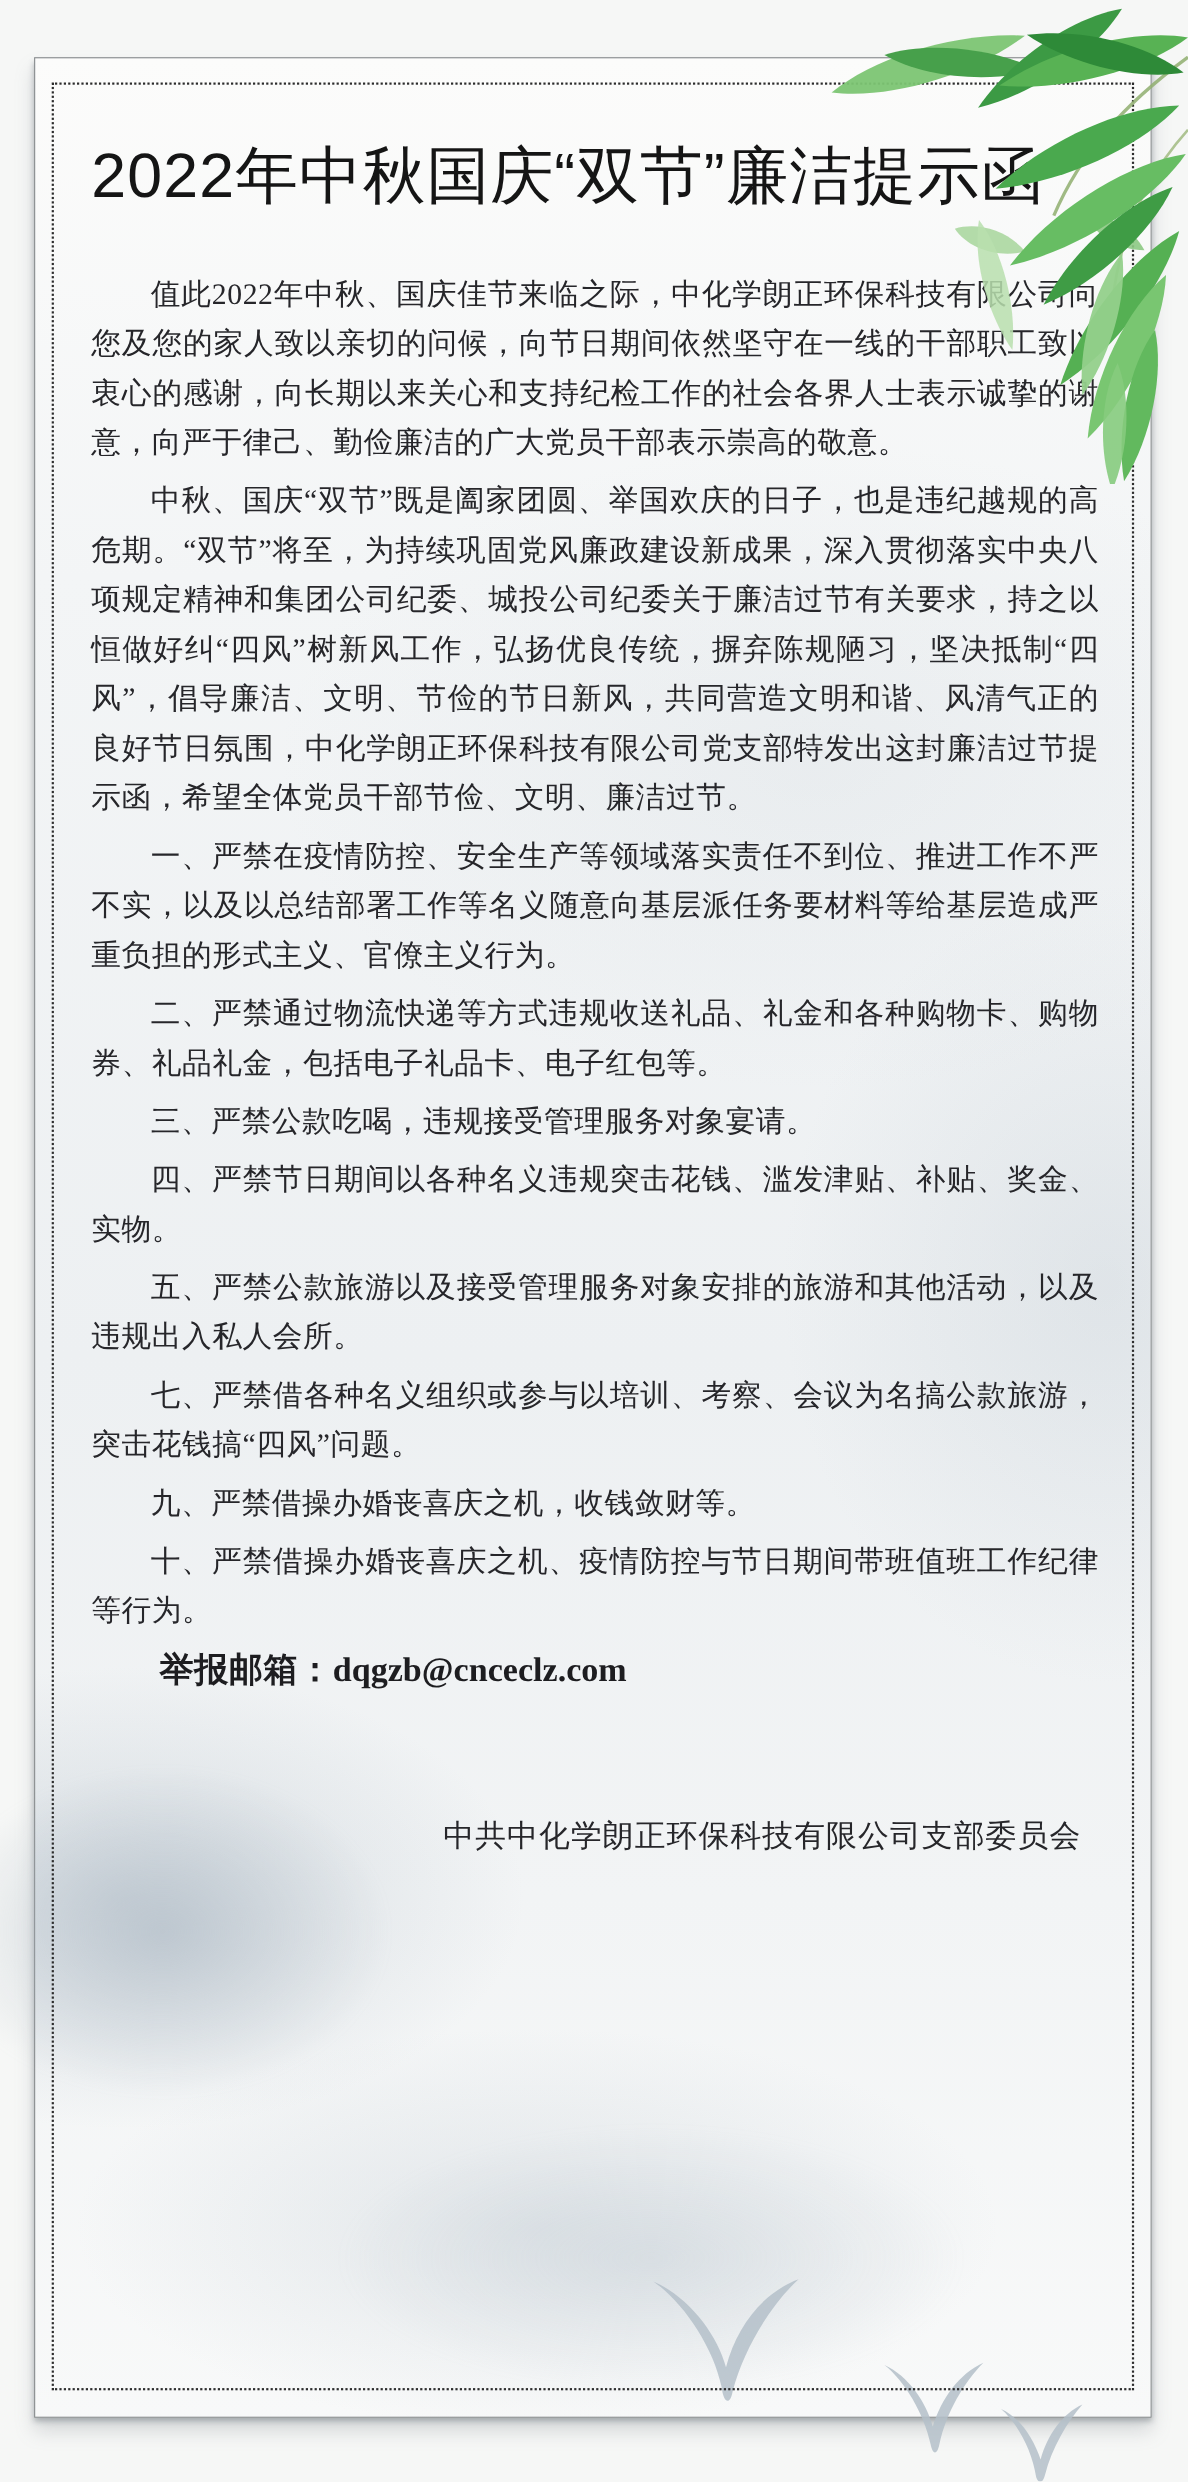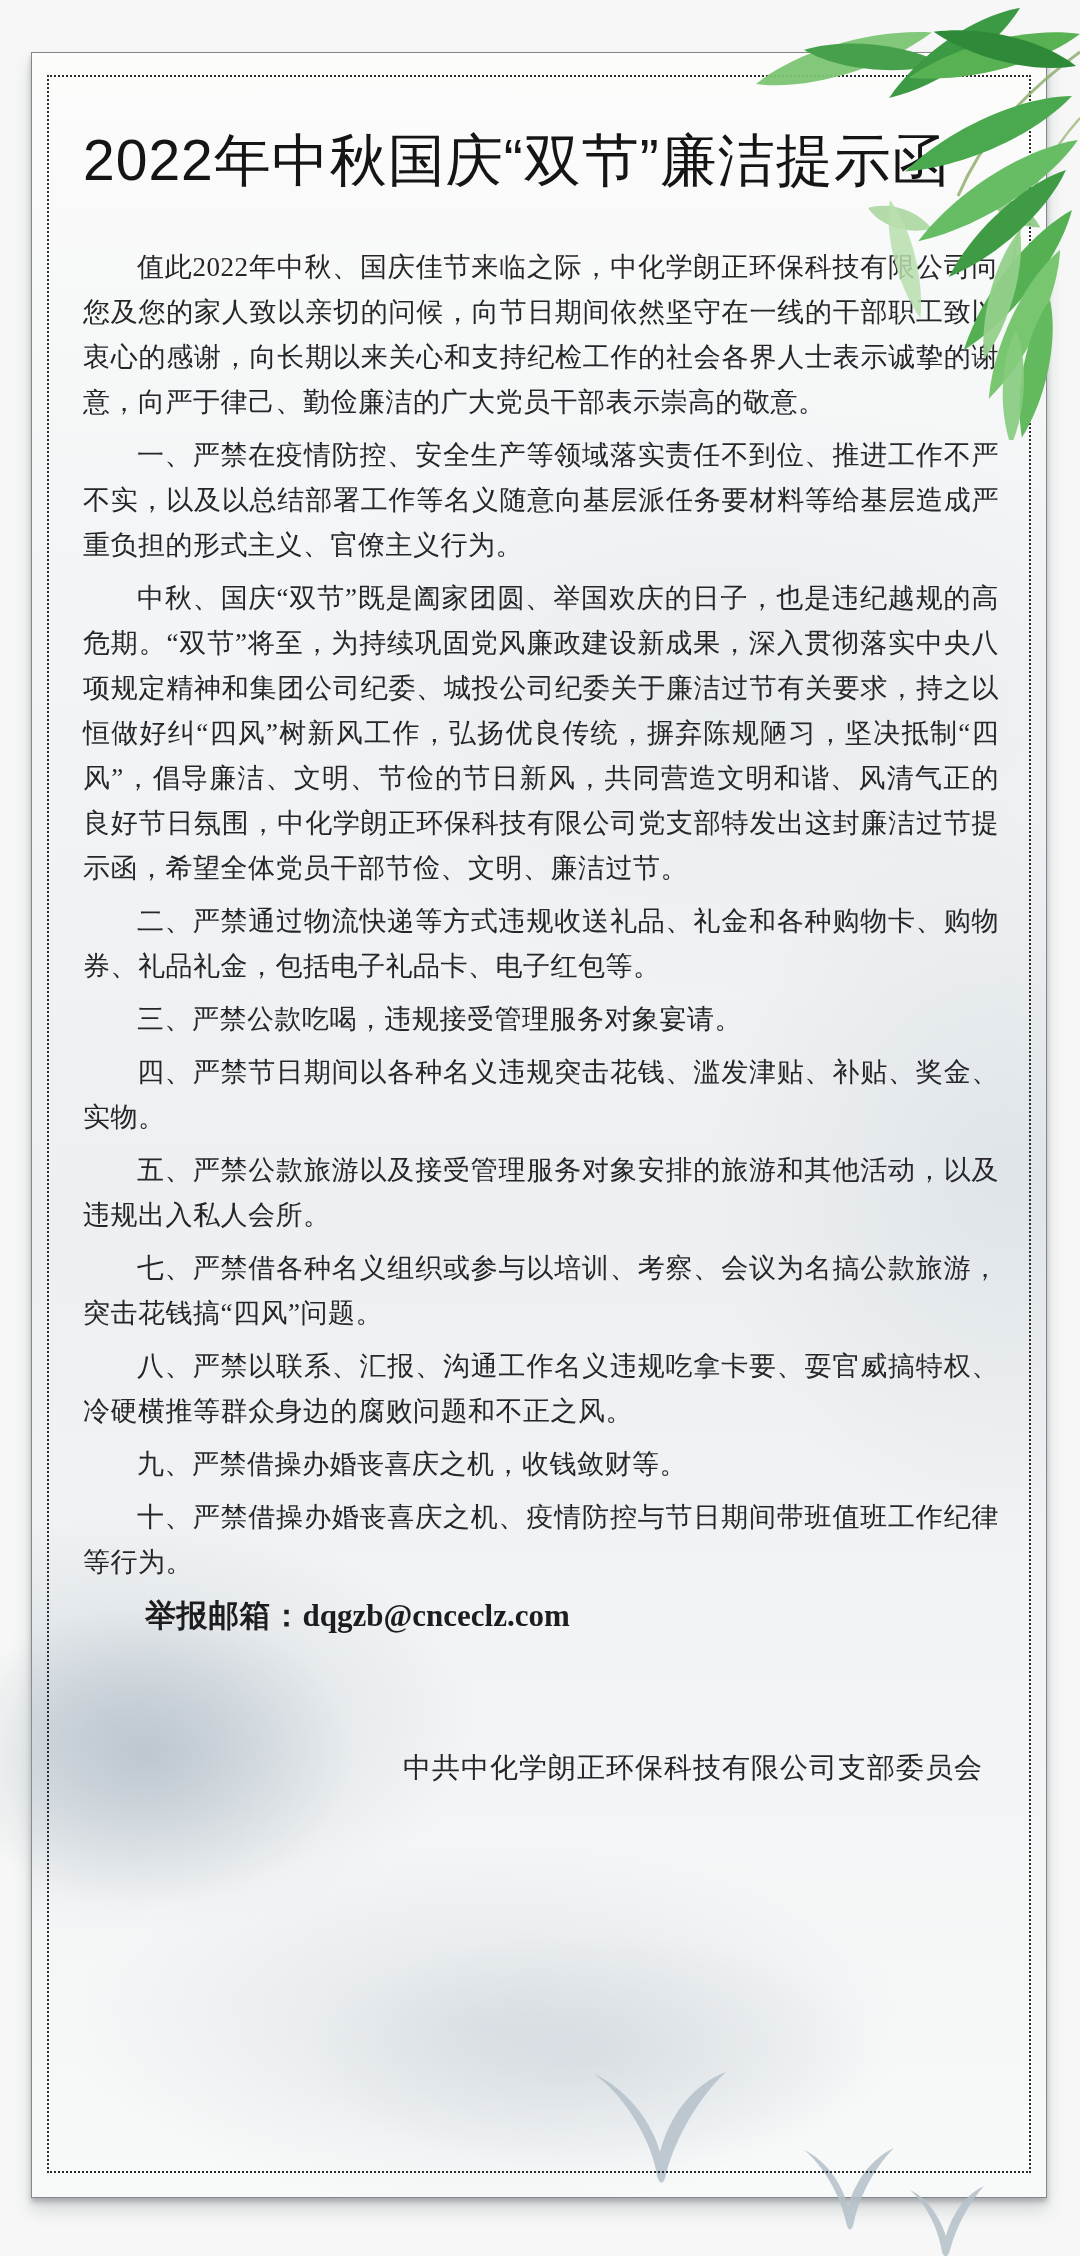--- a/index.html
+++ b/index.html
@@ -63,28 +63,27 @@
 <body>
 
 <div class="card">
   <div class="wash w1"></div>
   <div class="wash w2"></div>
 
   <div class="content">
     <h1 class="doc-title">2022年中秋国庆“双节”廉洁提示函</h1>
 
     <p class="para">值此2022年中秋、国庆佳节来临之际，中化学朗正环保科技有限公司向您及您的家人致以亲切的问候，向节日期间依然坚守在一线的干部职工致以衷心的感谢，向长期以来关心和支持纪检工作的社会各界人士表示诚挚的谢意，向严于律己、勤俭廉洁的广大党员干部表示崇高的敬意。</p>
+    <p class="para">中秋、国庆“双节”既是阖家团圆、举国欢庆的日子，也是违纪越规的高危期。“双节”将至，为持续巩固党风廉政建设新成果，深入贯彻落实中央八项规定精神和集团公司纪委、城投公司纪委关于廉洁过节有关要求，持之以恒做好纠“四风”树新风工作，弘扬优良传统，摒弃陈规陋习，坚决抵制“四风”，倡导廉洁、文明、节俭的节日新风，共同营造文明和谐、风清气正的良好节日氛围，中化学朗正环保科技有限公司党支部特发出这封廉洁过节提示函，希望全体党员干部节俭、文明、廉洁过节。</p>
     <p class="para">一、严禁在疫情防控、安全生产等领域落实责任不到位、推进工作不严不实，以及以总结部署工作等名义随意向基层派任务要材料等给基层造成严重负担的形式主义、官僚主义行为。</p>
-    <p class="para">中秋、国庆“双节”既是阖家团圆、举国欢庆的日子，也是违纪越规的高危期。“双节”将至，为持续巩固党风廉政建设新成果，深入贯彻落实中央八项规定精神和集团公司纪委、城投公司纪委关于廉洁过节有关要求，持之以恒做好纠“四风”树新风工作，弘扬优良传统，摒弃陈规陋习，坚决抵制“四风”，倡导廉洁、文明、节俭的节日新风，共同营造文明和谐、风清气正的良好节日氛围，中化学朗正环保科技有限公司党支部特发出这封廉洁过节提示函，希望全体党员干部节俭、文明、廉洁过节。</p>
     <p class="para">二、严禁通过物流快递等方式违规收送礼品、礼金和各种购物卡、购物券、礼品礼金，包括电子礼品卡、电子红包等。</p>
     <p class="para">三、严禁公款吃喝，违规接受管理服务对象宴请。</p>
     <p class="para">四、严禁节日期间以各种名义违规突击花钱、滥发津贴、补贴、奖金、实物。</p>
     <p class="para">五、严禁公款旅游以及接受管理服务对象安排的旅游和其他活动，以及违规出入私人会所。</p>
     <p class="para">七、严禁借各种名义组织或参与以培训、考察、会议为名搞公款旅游，突击花钱搞“四风”问题。</p>
-    <p class="para">八、严禁以联系、汇报、沟通工作名义违规吃拿卡要、耍官威搞特权、冷硬横推等群众身边的腐败问题和不正之风。</p>
     <p class="para">九、严禁借操办婚丧喜庆之机，收钱敛财等。</p>
     <p class="para">十、严禁借操办婚丧喜庆之机、疫情防控与节日期间带班值班工作纪律等行为。</p>
 
     <p class="email-line"><span>举报邮箱：</span><span class="addr">dqgzb@cnceclz.com</span></p>
 
     <div class="signature">
       <div class="sig-org">中共中化学朗正环保科技有限公司支部委员会</div>
     </div>
   </div>
 

